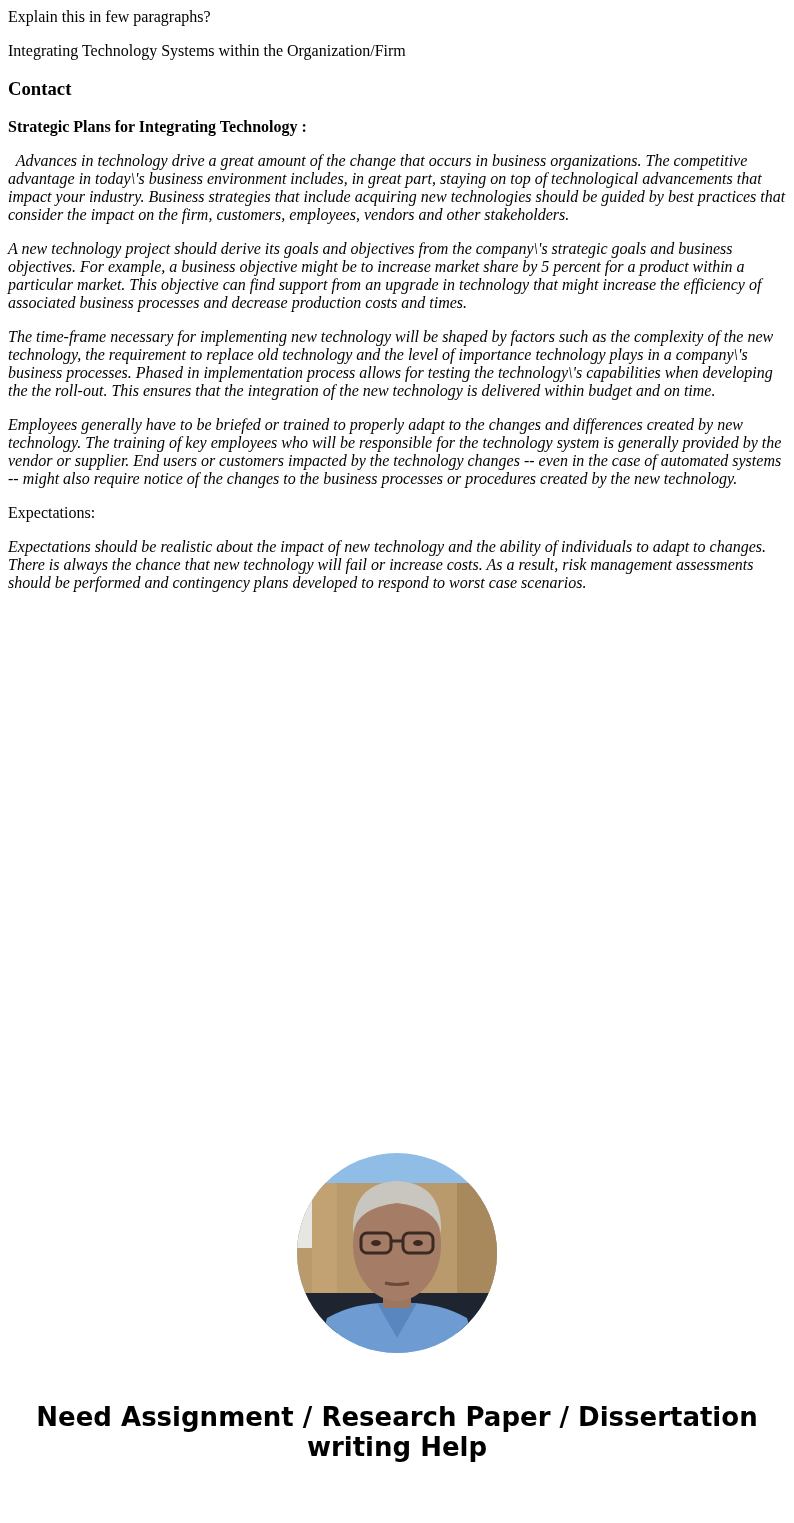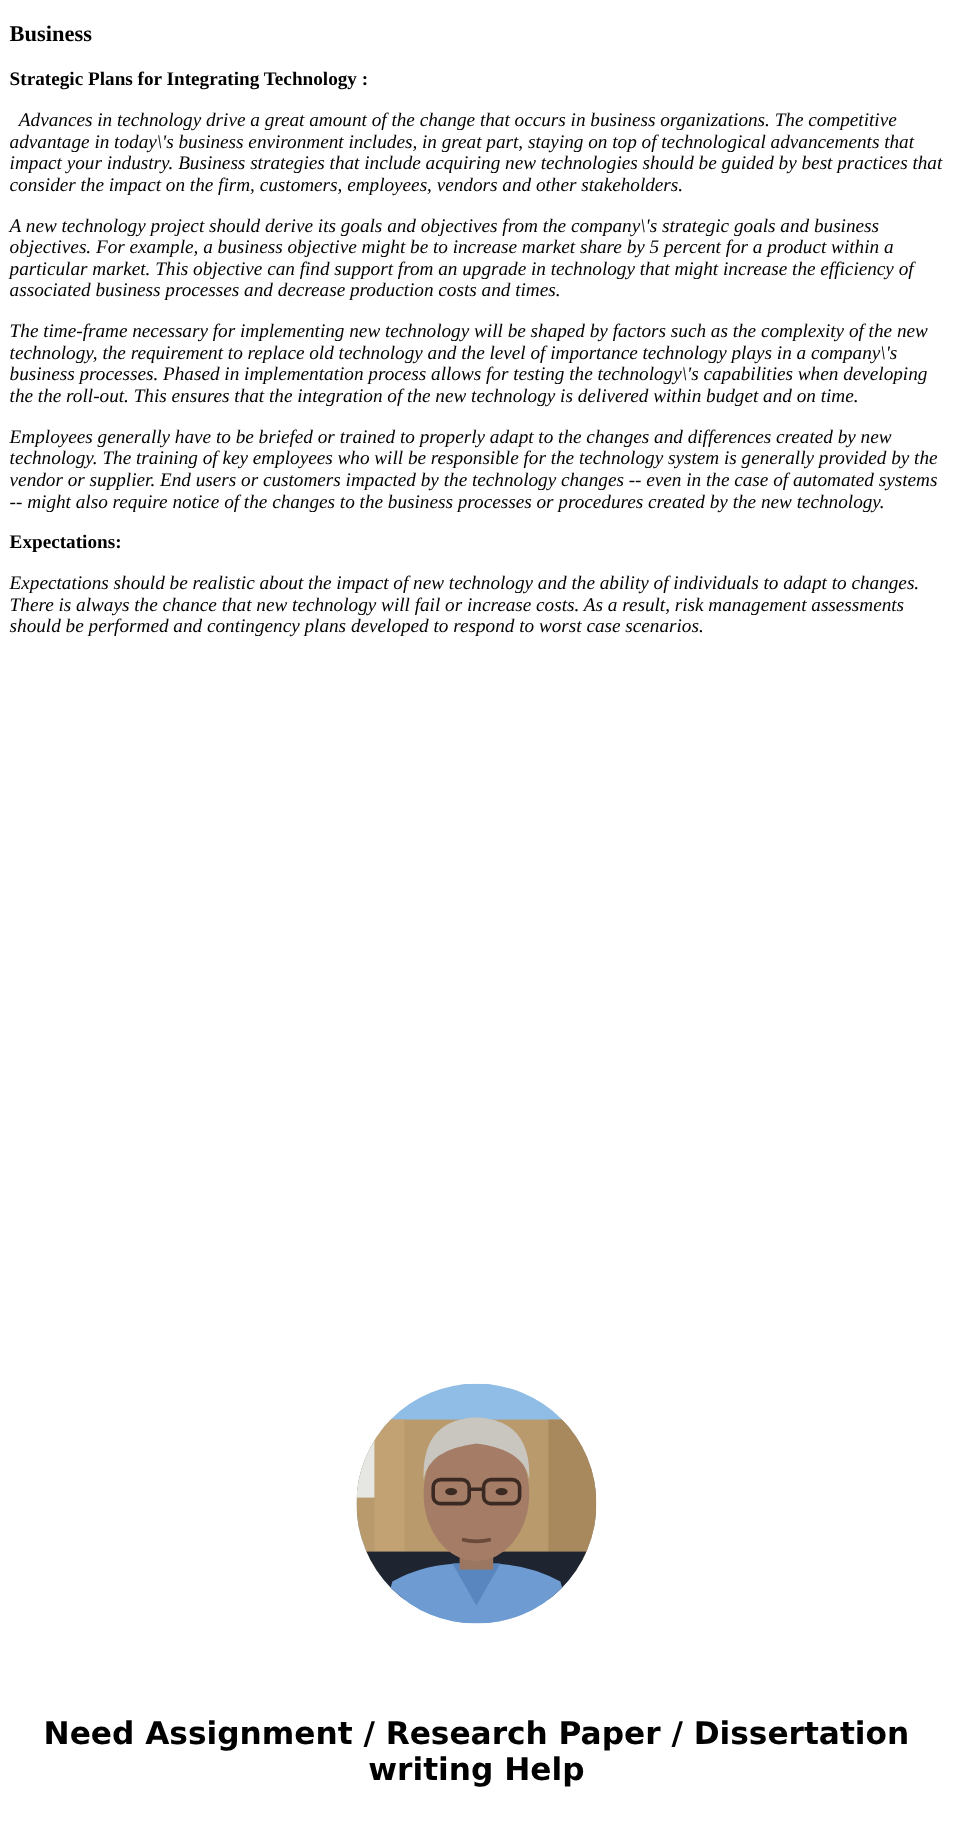--- a/index.html
+++ b/index.html
@@ -32,21 +32,21 @@
       margin: 18px 0;
       line-height: 22px;
     }
     .section-title {
       font-weight: bold;
     }
     .para {
       font-style: italic;
     }
     .bold {
-      font-weight: bold;
+      font-weight: normal;
     }
     .avatar-wrap {
       position: absolute;
       left: 297px;
       top: 1153px;
       width: 200px;
       height: 200px;
       border-radius: 50%;
       overflow: hidden;
     }
@@ -56,28 +56,29 @@
     .footer {
       position: absolute;
       left: 0;
       top: 1402px;
       width: 794px;
       text-align: center;
       font-family: "DejaVu Sans", sans-serif;
       font-weight: bold;
       font-size: 26px;
       line-height: 30px;
-      margin-top: 28px;
     }
   </style>
 </head>
 <body>
 
 <div class="content">
-  <h3 class="solution">Business</h3>
+  <p class="question">Explain this in few paragraphs?</p>
+  <p>Integrating Technology Systems within the Organization/Firm</p>
+  <h3 class="solution">Contact</h3>
   <p class="section-title">Strategic Plans for Integrating Technology :</p>
   <p class="para">&nbsp; Advances in technology drive a great amount of the change that occurs in business organizations. The competitive advantage in today\'s business environment includes, in great part, staying on top of technological advancements that impact your industry. Business strategies that include acquiring new technologies should be guided by best practices that consider the impact on the firm, customers, employees, vendors and other stakeholders.</p>
   <p class="para">A new technology project should derive its goals and objectives from the company\'s strategic goals and business objectives. For example, a business objective might be to increase market share by 5 percent for a product within a particular market. This objective can find support from an upgrade in technology that might increase the efficiency of associated business processes and decrease production costs and times.</p>
   <p class="para">The time-frame necessary for implementing new technology will be shaped by factors such as the complexity of the new technology, the requirement to replace old technology and the level of importance technology plays in a company\'s business processes. Phased in implementation process allows for testing the technology\'s capabilities when developing the the roll-out. This ensures that the integration of the new technology is delivered within budget and on time.</p>
   <p class="para">Employees generally have to be briefed or trained to properly adapt to the changes and differences created by new technology. The training of key employees who will be responsible for the technology system is generally provided by the vendor or supplier. End users or customers impacted by the technology changes -- even in the case of automated systems -- might also require notice of the changes to the business processes or procedures created by the new technology.</p>
   <p class="bold">Expectations:</p>
   <p class="para">Expectations should be realistic about the impact of new technology and the ability of individuals to adapt to changes. There is always the chance that new technology will fail or increase costs. As a result, risk management assessments should be performed and contingency plans developed to respond to worst case scenarios.</p>
 </div>
 
 <div class="avatar-wrap">

